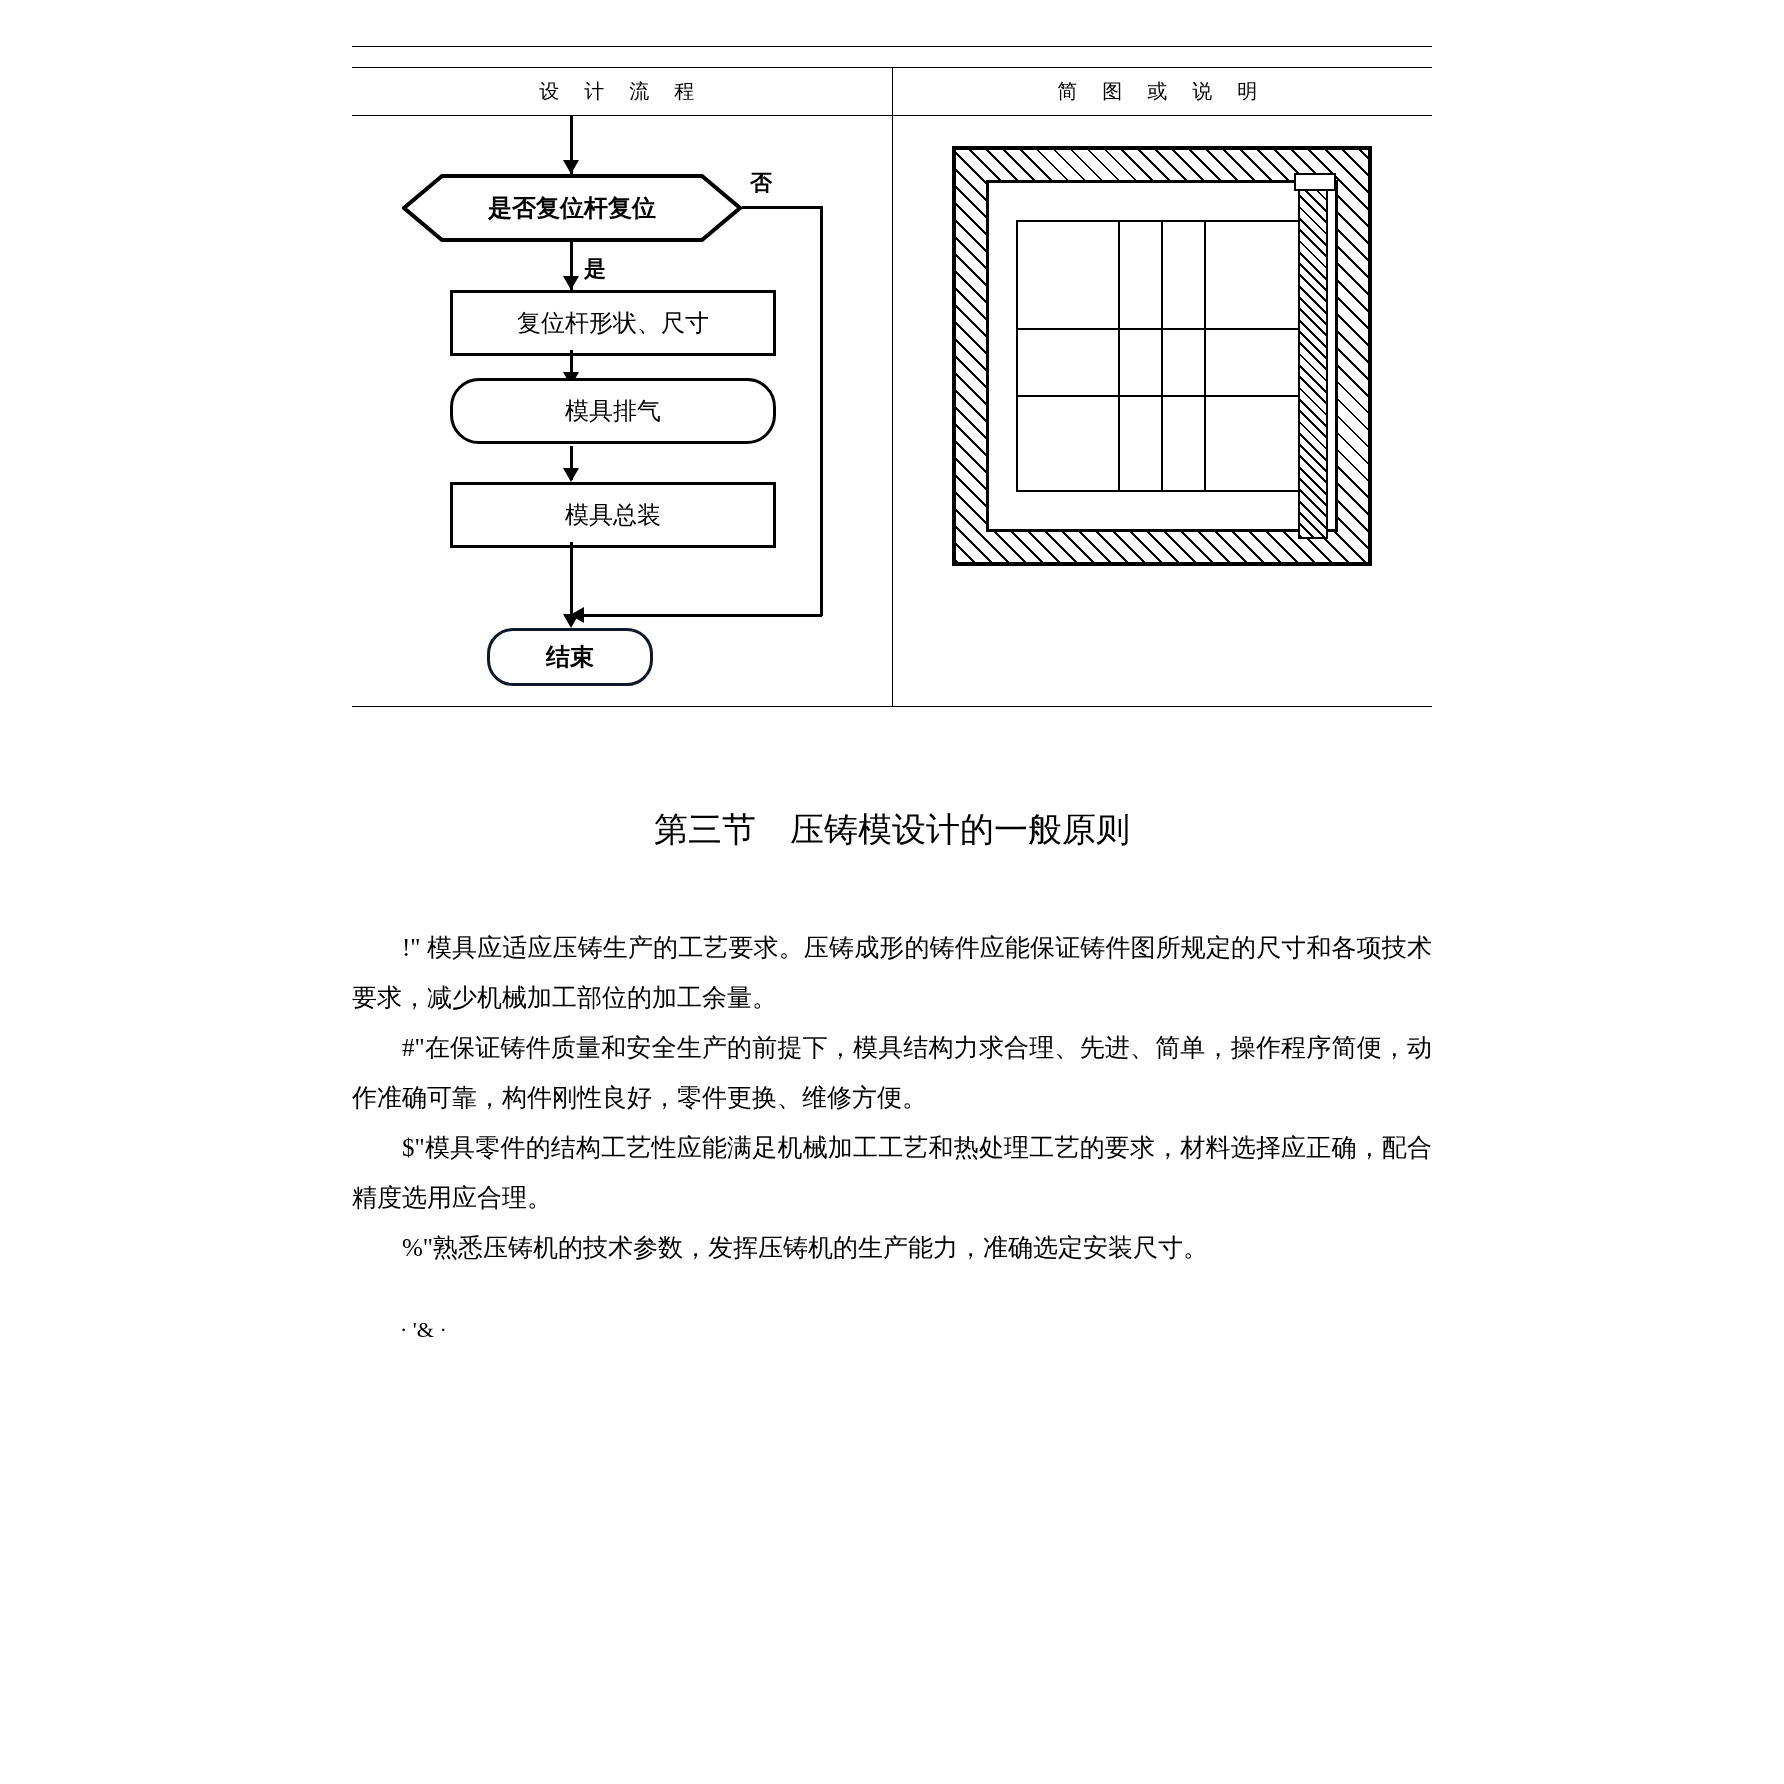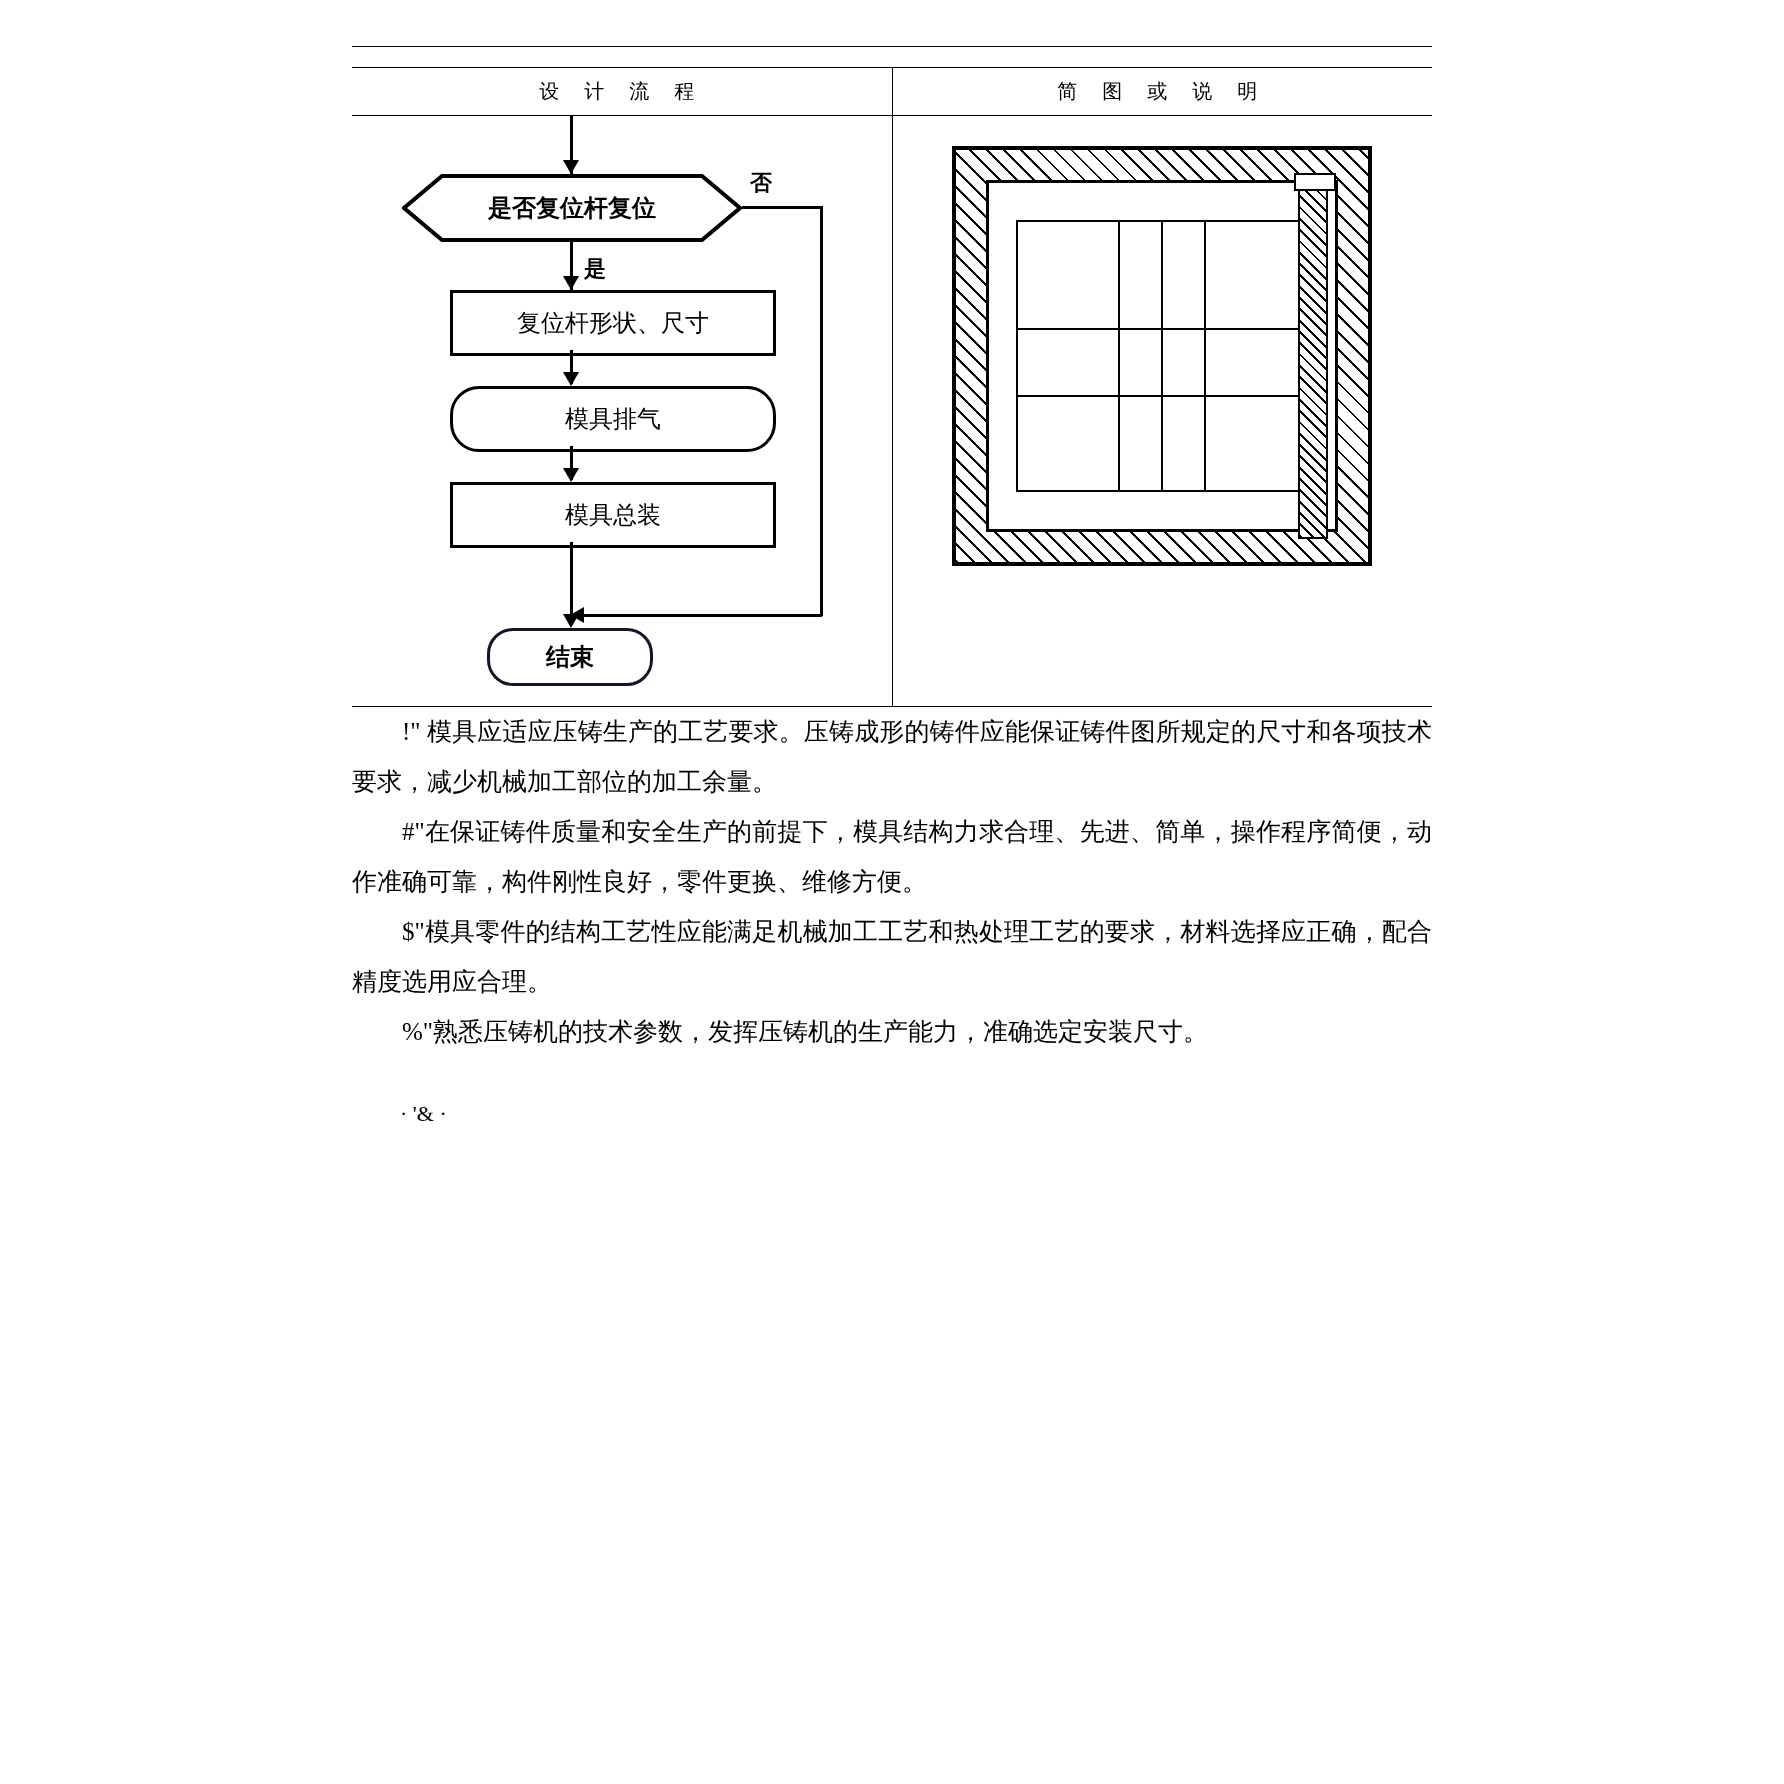--- a/index.html
+++ b/index.html
@@ -218,21 +218,21 @@
           <div class="arrow-head-left" style="left:218px; top:491px;"></div>
 
           <div class="arrow-v" style="left:218px; top:124px; height:50px;"></div>
           <div class="arrow-head-down" style="left:211px; top:160px;"></div>
 
           <div class="proc-box" style="top:174px;">复位杆形状、尺寸</div>
 
           <div class="arrow-v" style="left:218px; top:234px; height:34px;"></div>
           <div class="arrow-head-down" style="left:211px; top:256px;"></div>
 
-          <div class="proc-box" style="top:270px;border-radius:29px;">模具排气</div>
+          <div class="proc-box" style="top:262px;border-radius:29px;">模具排气</div>
 
           <div class="arrow-v" style="left:218px; top:330px; height:34px;"></div>
           <div class="arrow-head-down" style="left:211px; top:352px;"></div>
 
           <div class="proc-box" style="top:366px;">模具总装</div>
 
           <div class="arrow-v" style="left:218px; top:426px; height:72px;"></div>
           <div class="arrow-head-down" style="left:211px; top:498px;"></div>
 
           <div class="term-box" style="top:512px;">结束</div>
@@ -242,20 +242,21 @@
         <div class="col-head">简 图 或 说 明</div>
         <div class="mold-figure">
           <div class="mold-inner"></div>
           <div class="mold-bolt"></div>
         </div>
       </td>
     </tr>
   </tbody>
     </table>
 
+  <h2 class="section-title">第三节　压铸模设计的一般原则</h2>
 
 
 
   <p class="para"><span>!"</span><span> 模具应适应压铸生产的工艺要求。压铸成形的铸件应能保证铸件图所规定的尺寸和各项技术要求，减少机械加工部位的加工余量。</span></p>
 
   <p class="para"><span>#"</span><span>在保证铸件质量和安全生产的前提下，模具结构力求合理、先进、简单，操作程序简便，动作准确可靠，构件刚性良好，零件更换、维修方便。</span></p>
 
   <p class="para"><span>$"</span><span>模具零件的结构工艺性应能满足机械加工工艺和热处理工艺的要求，材料选择应正确，配合精度选用应合理。</span></p>
 
   <p class="para"><span>%"</span><span>熟悉压铸机的技术参数，发挥压铸机的生产能力，准确选定安装尺寸。</span></p>

